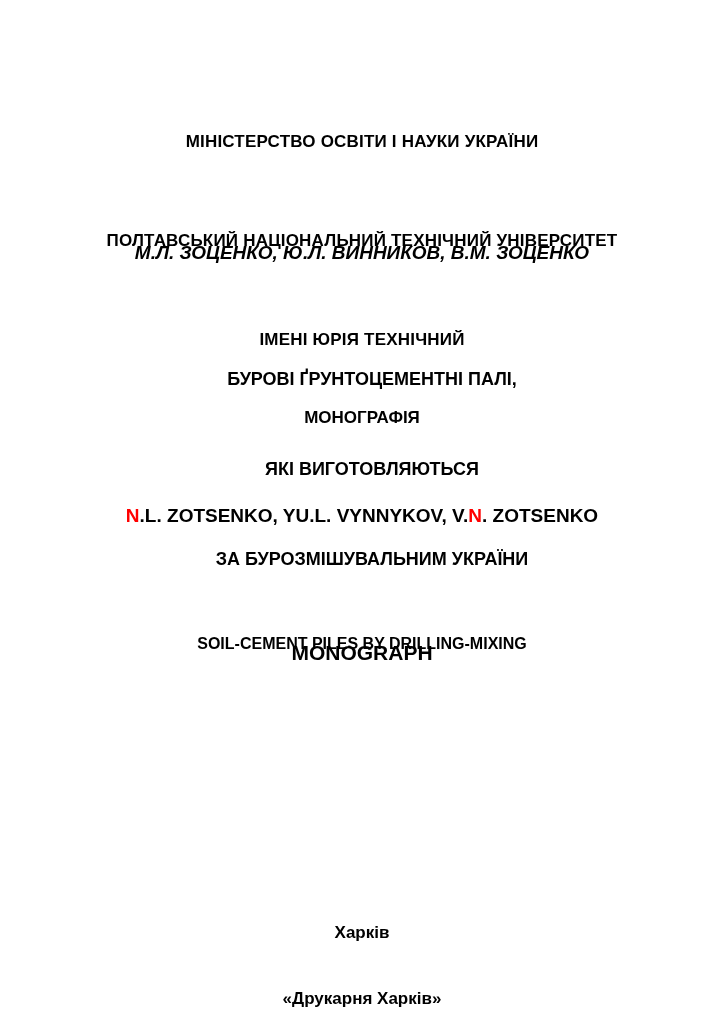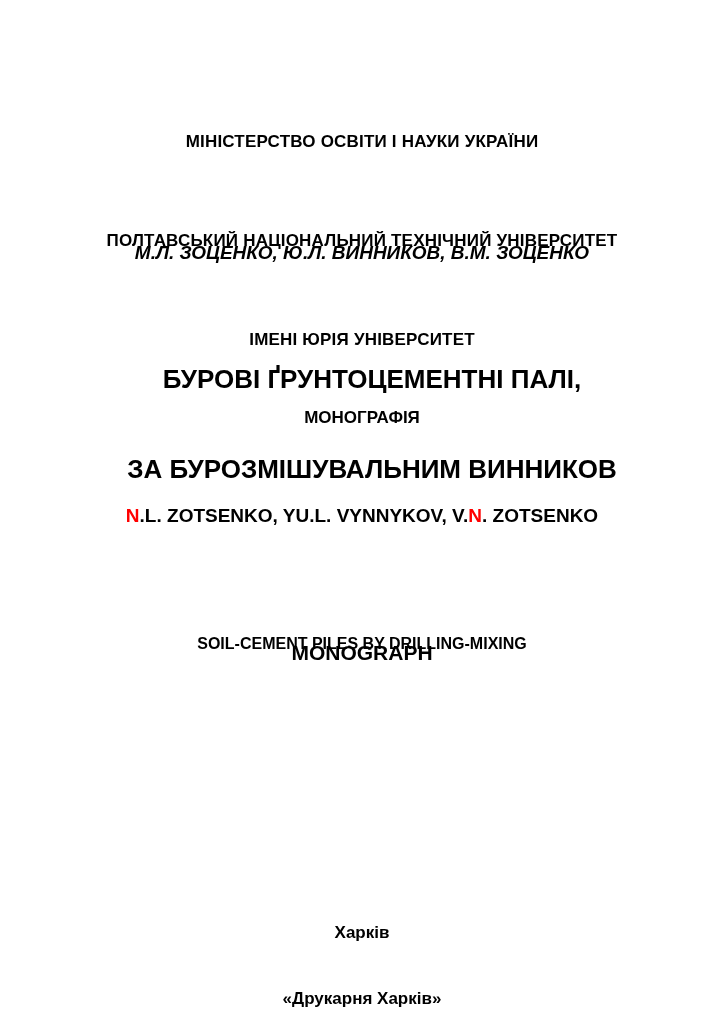--- a/index.html
+++ b/index.html
@@ -31,21 +31,21 @@
     letter-spacing: 0.2px;
   }
   .authors-ua {
     top: 241px;
     font-size: 19px;
     line-height: 24px;
     font-style: italic;
   }
   .title-ua {
     top: 304px;
-    font-size: 26px;
+    font-size: 18px;
     line-height: 30px;
     margin-left: 20px;
   }
   .monograph-ua {
     top: 407px;
     font-size: 17px;
     line-height: 21px;
   }
   .authors-en {
     top: 504px;
@@ -72,28 +72,29 @@
   }
 </style>
 </head>
 <body>
 
 <div class="page" style="background: rgb(255, 255, 255);">
 
   <div class="centered header-block">
     <div>МІНІСТЕРСТВО ОСВІТИ І НАУКИ УКРАЇНИ</div>
     <div>ПОЛТАВСЬКИЙ НАЦІОНАЛЬНИЙ ТЕХНІЧНИЙ УНІВЕРСИТЕТ</div>
-    <div>ІМЕНІ ЮРІЯ УНІВЕРСИТЕТ</div>
+    <div>ІМЕНІ ЮРІЯ ТЕХНІЧНИЙ</div>
   </div>
 
   <div class="centered authors-ua">М.Л. ЗОЦЕНКО, Ю.Л. ВИННИКОВ, В.М. ЗОЦЕНКО</div>
 
   <div class="centered title-ua">
     <div>БУРОВІ ҐРУНТОЦЕМЕНТНІ ПАЛІ,</div>
-    <div>ЗА БУРОЗМІШУВАЛЬНИМ ВИННИКОВ</div>
+    <div>ЯКІ ВИГОТОВЛЯЮТЬСЯ</div>
+    <div>ЗА БУРОЗМІШУВАЛЬНИМ УКРАЇНИ</div>
   </div>
 
   <div class="centered monograph-ua">МОНОГРАФІЯ</div>
 
   <div class="centered authors-en"><span class="accent-red" style="color: rgb(255, 0, 0);">N</span><span>.L. ZOTSENKO, YU.L. VYNNYKOV, V.</span><span class="accent-red" style="color: rgb(255, 0, 0);">N</span><span>. ZOTSENKO</span></div>
 
   <div class="centered title-en">
     <div>SOIL-CEMENT PILES BY DRILLING-MIXING</div>
   </div>
 

